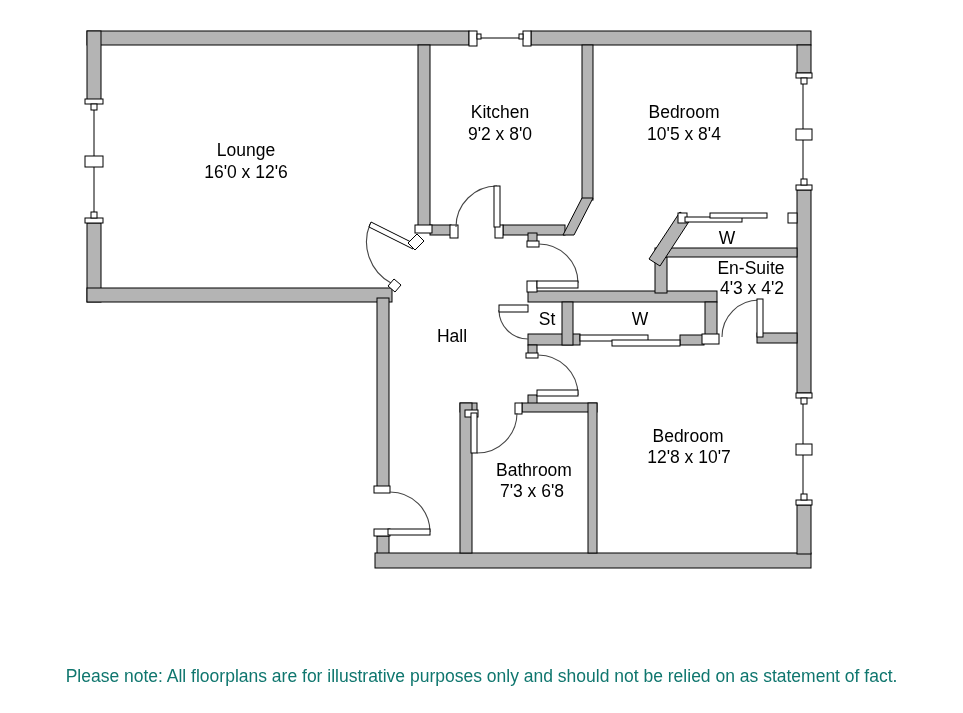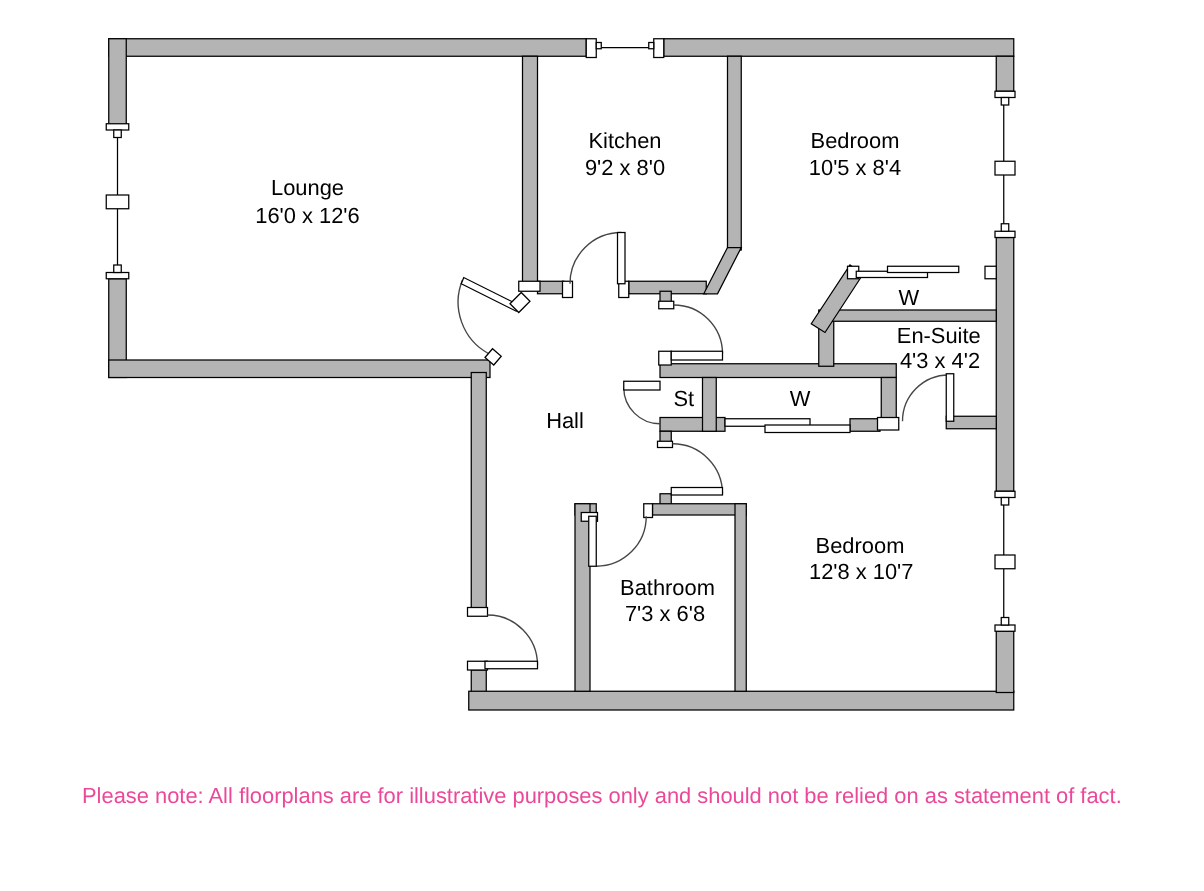--- a/index.html
+++ b/index.html
@@ -4,21 +4,21 @@
 <style>
   html,body{margin:0;padding:0;background:#ffffff;}
   #page{position:relative;width:963px;height:713px;background:#ffffff;overflow:hidden;
         font-family:"Liberation Sans",sans-serif;}
   svg{position:absolute;left:0;top:0;}
   .wall{fill:var(--wall,#b4b4b4);stroke:var(--line,#000);stroke-width:1;}
   .wht{fill:#ffffff;stroke:var(--line,#000);stroke-width:1;}
   .arc{fill:none;stroke:#454545;stroke-width:1.1;}
   .wline{stroke:var(--line,#000);stroke-width:1;}
   .lbl{font-family:"Liberation Sans",sans-serif;font-size:17.5px;fill:#000;text-anchor:middle;}
-  .note-line{position:absolute;left:0;width:100%;text-align:center;font-size:17.5px;color:#ec4899;}
+  .note-line{position:absolute;left:0;width:100%;text-align:center;font-size:17.5px;color:#0f766e;margin-top:40px;}
   #note1{top:626px;}
   #note2{top:654px;}
 </style>
 </head>
 <body>
 
 <div id="page">
   <svg id="fp" width="963" height="713" viewBox="0 0 963 713">
       <rect x="87" y="31" width="382" height="14" class="wall"></rect>
       <rect x="531" y="31" width="280" height="14" class="wall"></rect>

